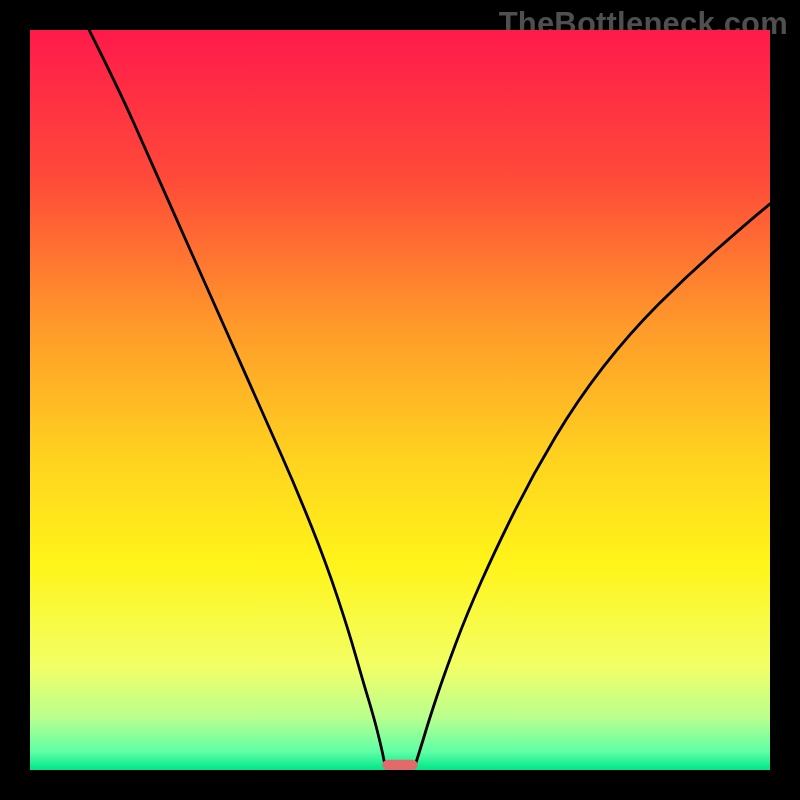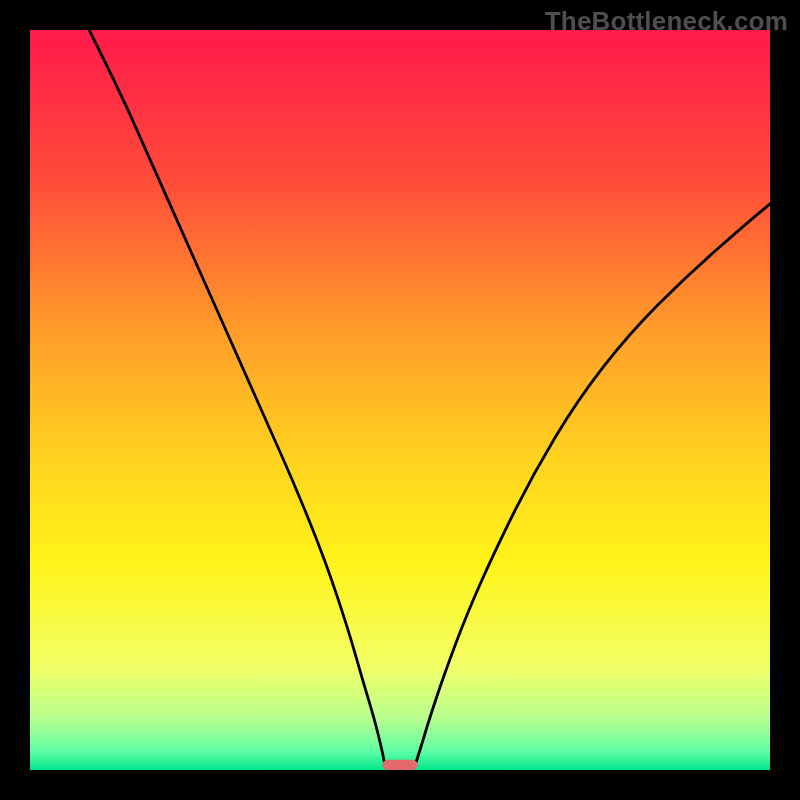--- a/index.html
+++ b/index.html
@@ -22,21 +22,21 @@
     left: 30px;
     top: 30px;
     width: 740px;
     height: 740px;
   }
   .watermark {
     position: absolute;
     top: 6px;
     right: 12px;
     color: #4f4f4f;
-    font-size: 26px;
+    font-size: 31px;
     font-weight: 600;
     letter-spacing: 0.2px;
     user-select: none;
   }
 </style>
 </head>
 <body>
 
 <div class="frame">
 

